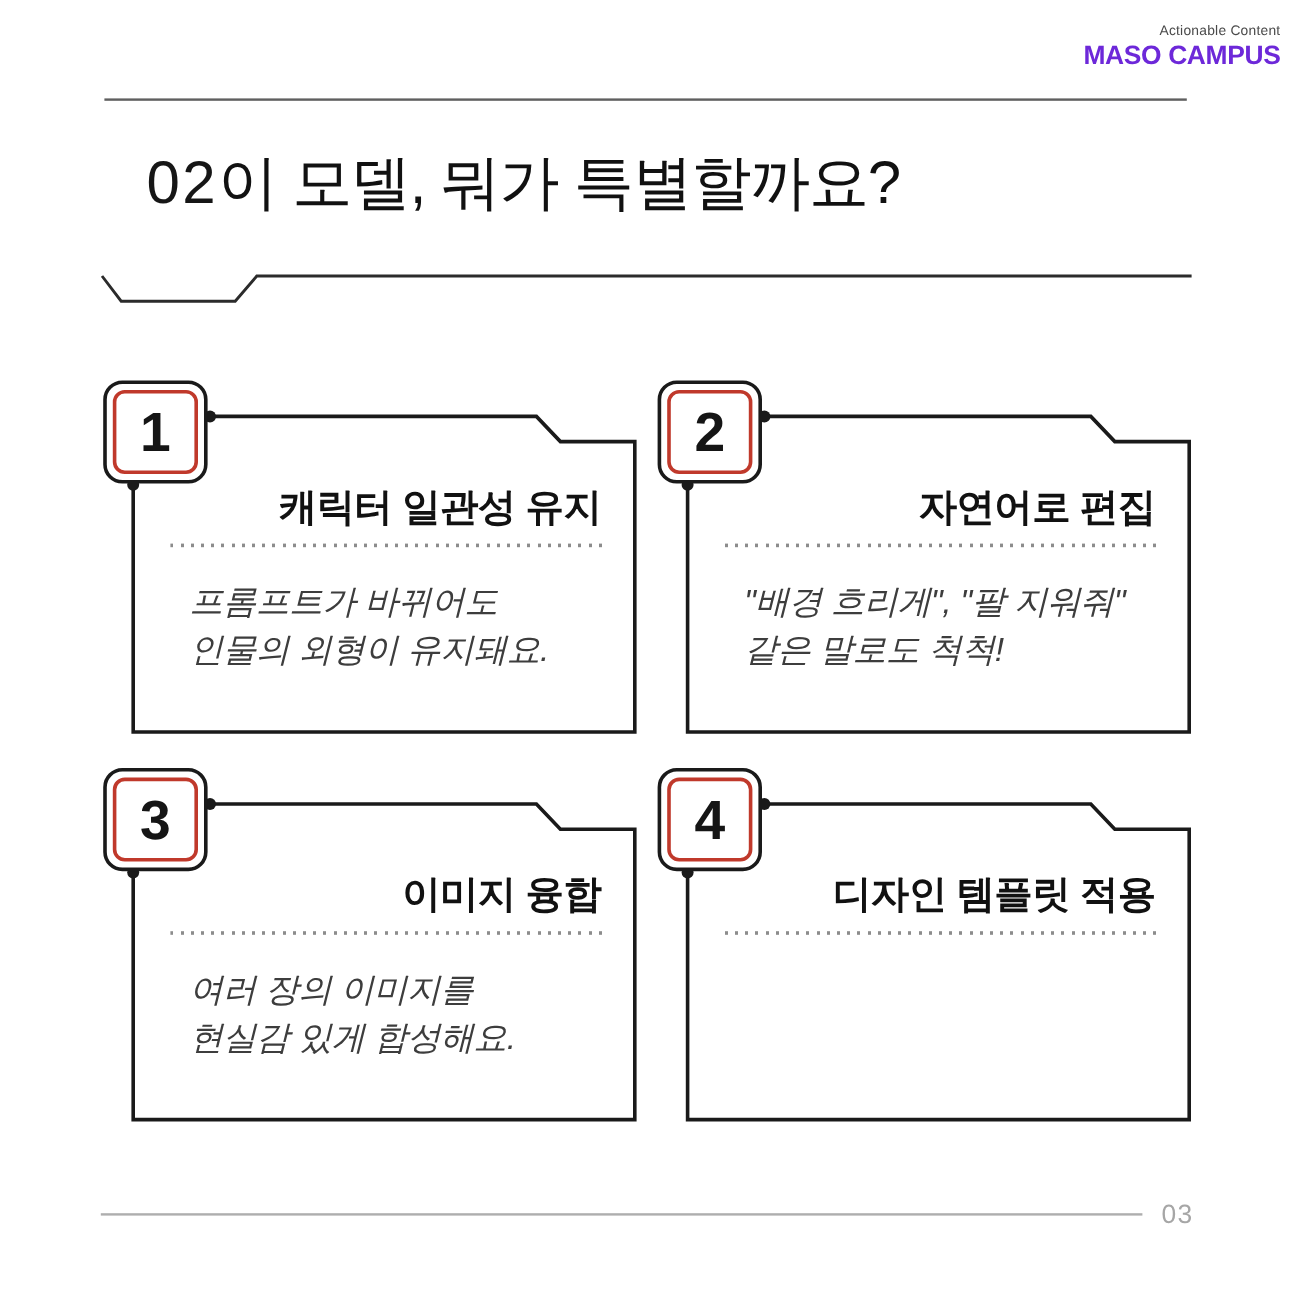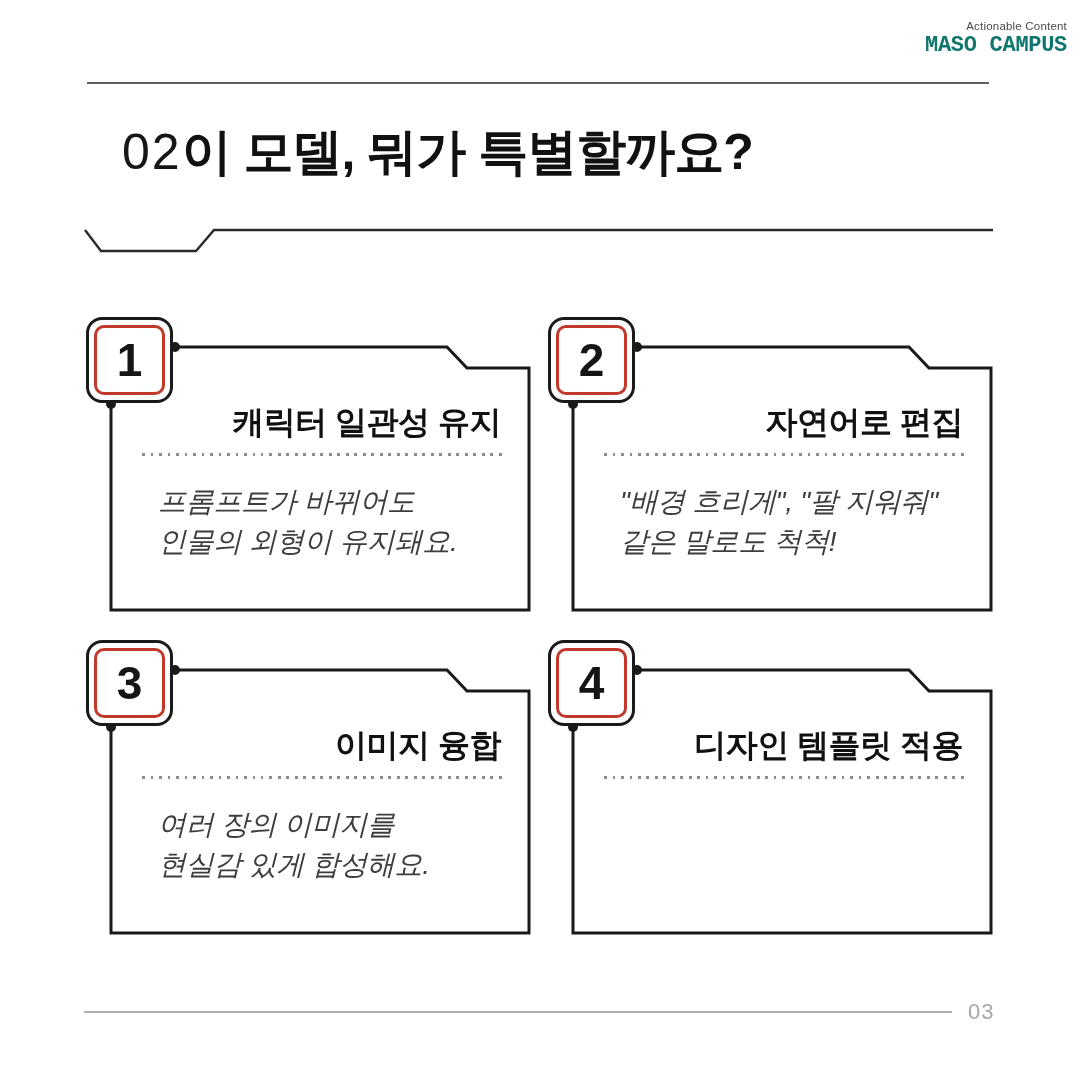--- a/index.html
+++ b/index.html
@@ -12,26 +12,26 @@
   .page{
     position:relative;
     width:1080px;height:1080px;
     background:#ffffff;
     font-family:"Liberation Sans", sans-serif;
     overflow:hidden;
   }
   
   .brand{position:absolute;top:20px;right:13px;text-align:right;}
   .brand-tagline{font-size:11.5px;color:#4a4a4a;letter-spacing:0.2px;}
-  .brand-name{font-size:22px;font-weight:700;color:#0f766e;letter-spacing:-0.3px;margin-top:1px;font-family:Liberation Mono, monospace;}
+  .brand-name{font-size:22px;font-weight:700;color:#6d28d9;letter-spacing:-0.3px;margin-top:1px;}
   
   .top-rule{position:absolute;left:87px;top:82px;width:902px;height:2px;background:#5f5f5f;}
   .title-row{position:absolute;left:122px;top:122px;display:flex;align-items:flex-start;}
   .sec-num{font-size:50px;font-weight:500;color:#161616;letter-spacing:2px;line-height:1.2;}
-  .sec-title{font-size:50px;font-weight:700;color:#111;margin:0;letter-spacing:-1px;line-height:1.2;}
+  .sec-title{font-size:50px;font-weight:400;color:#111;margin:0;letter-spacing:-1px;line-height:1.2;}
   .title-underline{position:absolute;left:84px;top:228px;width:911px;height:26px;}
   .title-underline path{stroke:#2b2b2b;stroke-width:2.4;fill:none;}
   
   .card{position:absolute;width:450px;height:300px;}
   .card-outline{position:absolute;left:0;top:0;width:450px;height:300px;}
   .card-outline path{stroke:var(--ink);stroke-width:3;fill:none;stroke-linejoin:miter;}
   .card-outline circle{fill:var(--ink);stroke:none;}
   .badge{
     position:absolute;left:1px;top:2px;width:87px;height:86px;
     box-sizing:border-box;border:3.5px solid var(--ink);border-radius:16px;

